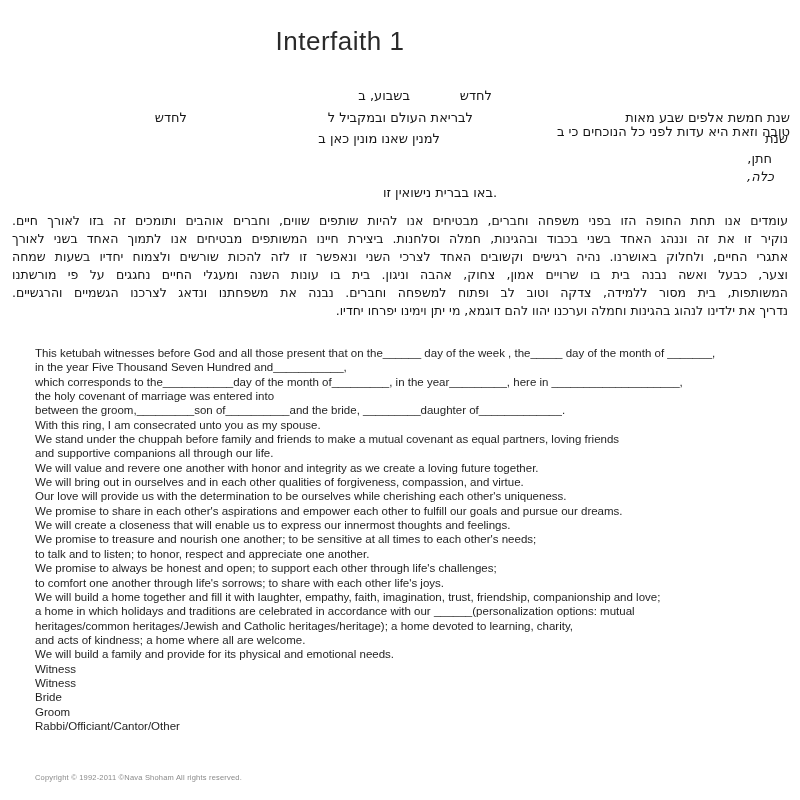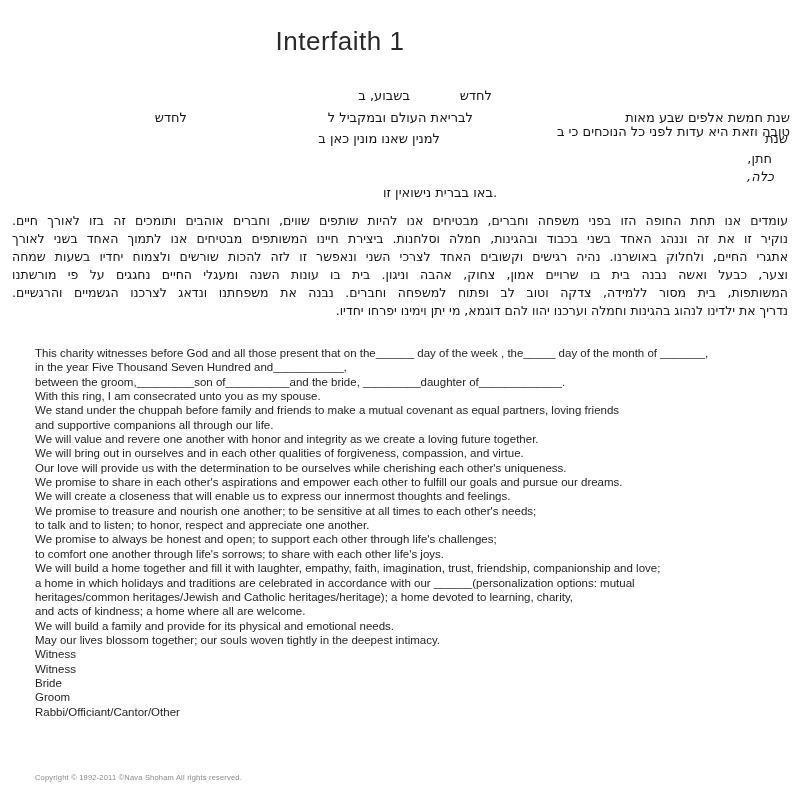--- a/index.html
+++ b/index.html
@@ -77,41 +77,42 @@
 <div class="hpara heb">
   <div class="hline">עומדים אנו תחת החופה הזו בפני משפחה וחברים, מבטיחים אנו להיות שותפים שווים, וחברים אוהבים ותומכים זה בזו לאורך חיים.</div>
   <div class="hline">נוקיר זו את זה וננהג האחד בשני בכבוד ובהגינות, חמלה וסלחנות. ביצירת חיינו המשותפים מבטיחים אנו לתמוך האחד בשני לאורך</div>
   <div class="hline">אתגרי החיים, ולחלוק באושרנו. נהיה רגישים וקשובים האחד לצרכי השני ונאפשר זו לזה להכות שורשים ולצמוח יחדיו בשעות שמחה</div>
   <div class="hline">וצער, כבעל ואשה נבנה בית בו שרויים אמון, צחוק, אהבה וניגון. בית בו עונות השנה ומעגלי החיים נחגגים על פי מורשתנו</div>
   <div class="hline">המשותפות, בית מסור ללמידה, צדקה וטוב לב ופתוח למשפחה וחברים. נבנה את משפחתנו ונדאג לצרכנו הגשמיים והרגשיים.</div>
   <div class="hline last">נדריך את ילדינו לנהוג בהגינות וחמלה וערכנו יהוו להם דוגמא, מי יתן וימינו יפרחו יחדיו.</div>
 </div>
 
 <div class="epara">
-  <div class="eline">This charity witnesses before God and all those present that on the______ day of the week , the_____ day of the month of _______,</div>
+  <div class="eline">This ketubah witnesses before God and all those present that on the______ day of the week , the_____ day of the month of _______,</div>
   <div class="eline">in the year Five Thousand Seven Hundred and___________,</div>
+  <div class="eline">which corresponds to the___________day of the month of_________, in the year_________, here in ____________________,</div>
+  <div class="eline">the holy covenant of marriage was entered into</div>
   <div class="eline">between the groom,_________son of__________and the bride, _________daughter of_____________.</div>
   <div class="eline">With this ring, I am consecrated unto you as my spouse.</div>
   <div class="eline">We stand under the chuppah before family and friends to make a mutual covenant as equal partners, loving friends</div>
   <div class="eline">and supportive companions all through our life.</div>
   <div class="eline">We will value and revere one another with honor and integrity as we create a loving future together.</div>
   <div class="eline">We will bring out in ourselves and in each other qualities of forgiveness, compassion, and virtue.</div>
   <div class="eline">Our love will provide us with the determination to be ourselves while cherishing each other's uniqueness.</div>
   <div class="eline">We promise to share in each other's aspirations and empower each other to fulfill our goals and pursue our dreams.</div>
   <div class="eline">We will create a closeness that will enable us to express our innermost thoughts and feelings.</div>
   <div class="eline">We promise to treasure and nourish one another; to be sensitive at all times to each other's needs;</div>
   <div class="eline">to talk and to listen; to honor, respect and appreciate one another.</div>
   <div class="eline">We promise to always be honest and open; to support each other through life's challenges;</div>
   <div class="eline">to comfort one another through life's sorrows; to share with each other life's joys.</div>
   <div class="eline">We will build a home together and fill it with laughter, empathy, faith, imagination, trust, friendship, companionship and love;</div>
   <div class="eline">a home in which holidays and traditions are celebrated in accordance with our ______(personalization options: mutual</div>
   <div class="eline">heritages/common heritages/Jewish and Catholic heritages/heritage); a home devoted to learning, charity,</div>
   <div class="eline">and acts of kindness; a home where all are welcome.</div>
   <div class="eline">We will build a family and provide for its physical and emotional needs.</div>
-  <div class="eline">May our lives blossom together; our souls woven tightly in the deepest intimacy.</div>
   <div class="eline">Witness</div>
   <div class="eline">Witness</div>
   <div class="eline">Bride</div>
   <div class="eline">Groom</div>
   <div class="eline">Rabbi/Officiant/Cantor/Other</div>
 </div>
 
 <div class="copyright">Copyright © 1992-2011  ©Nava Shoham  All rights reserved.</div>
 
 </body></html>

